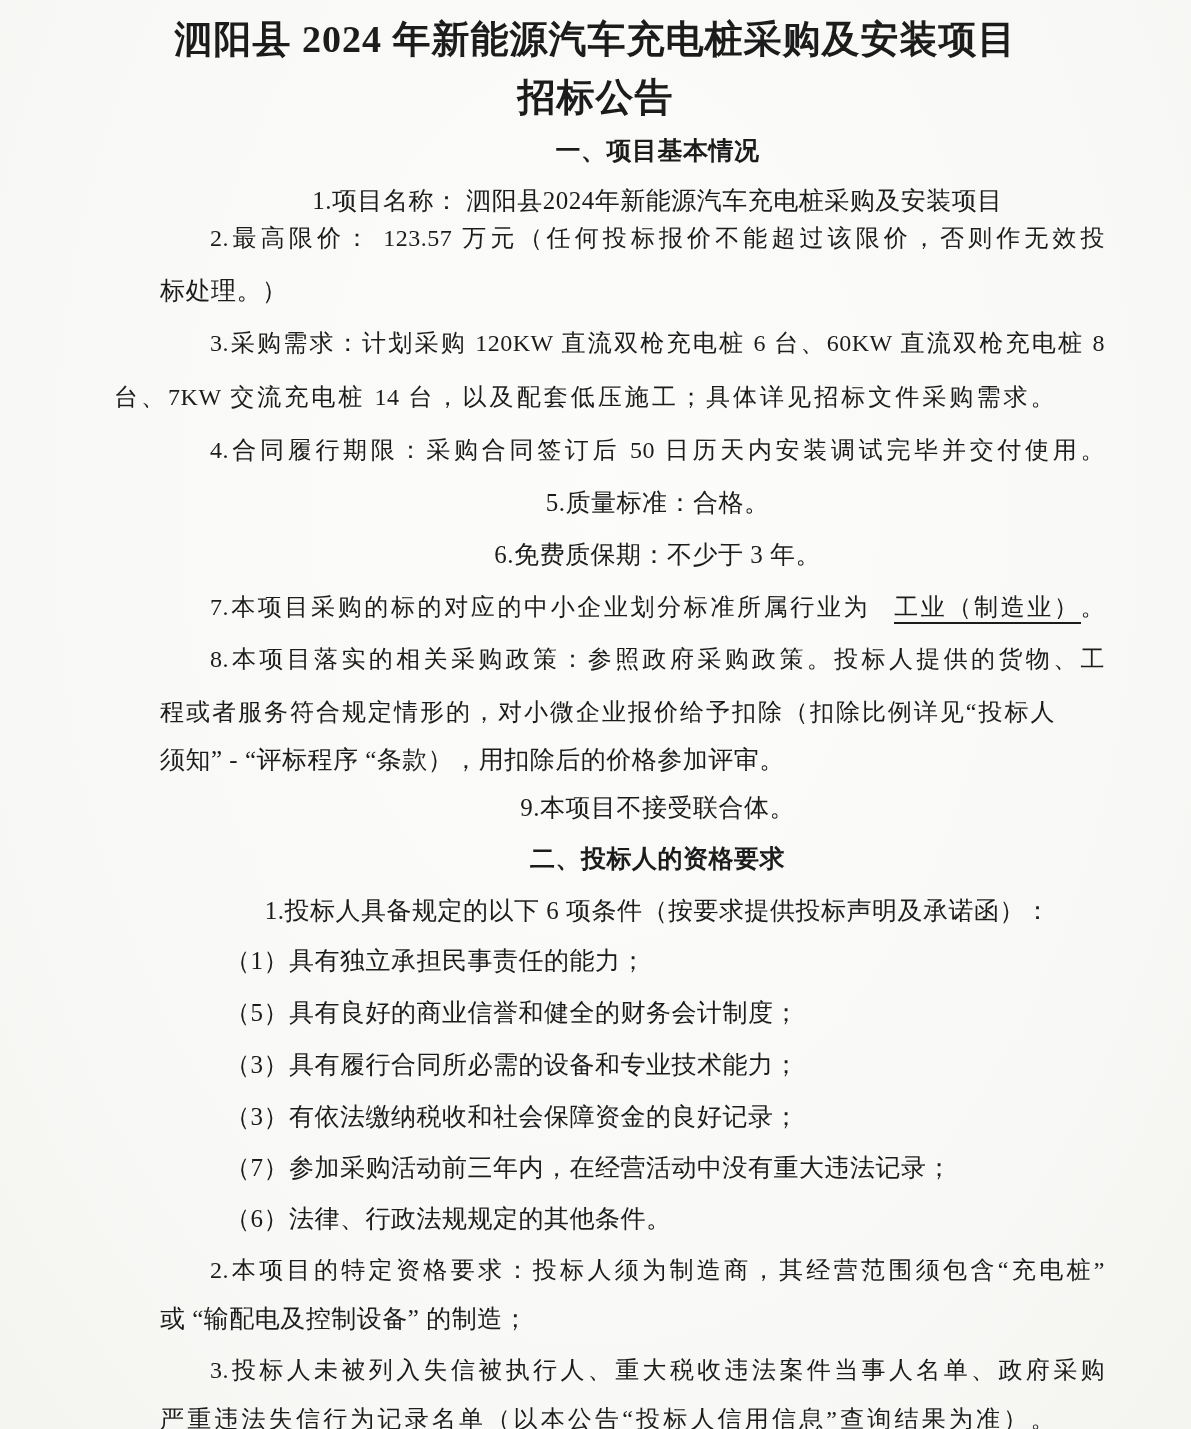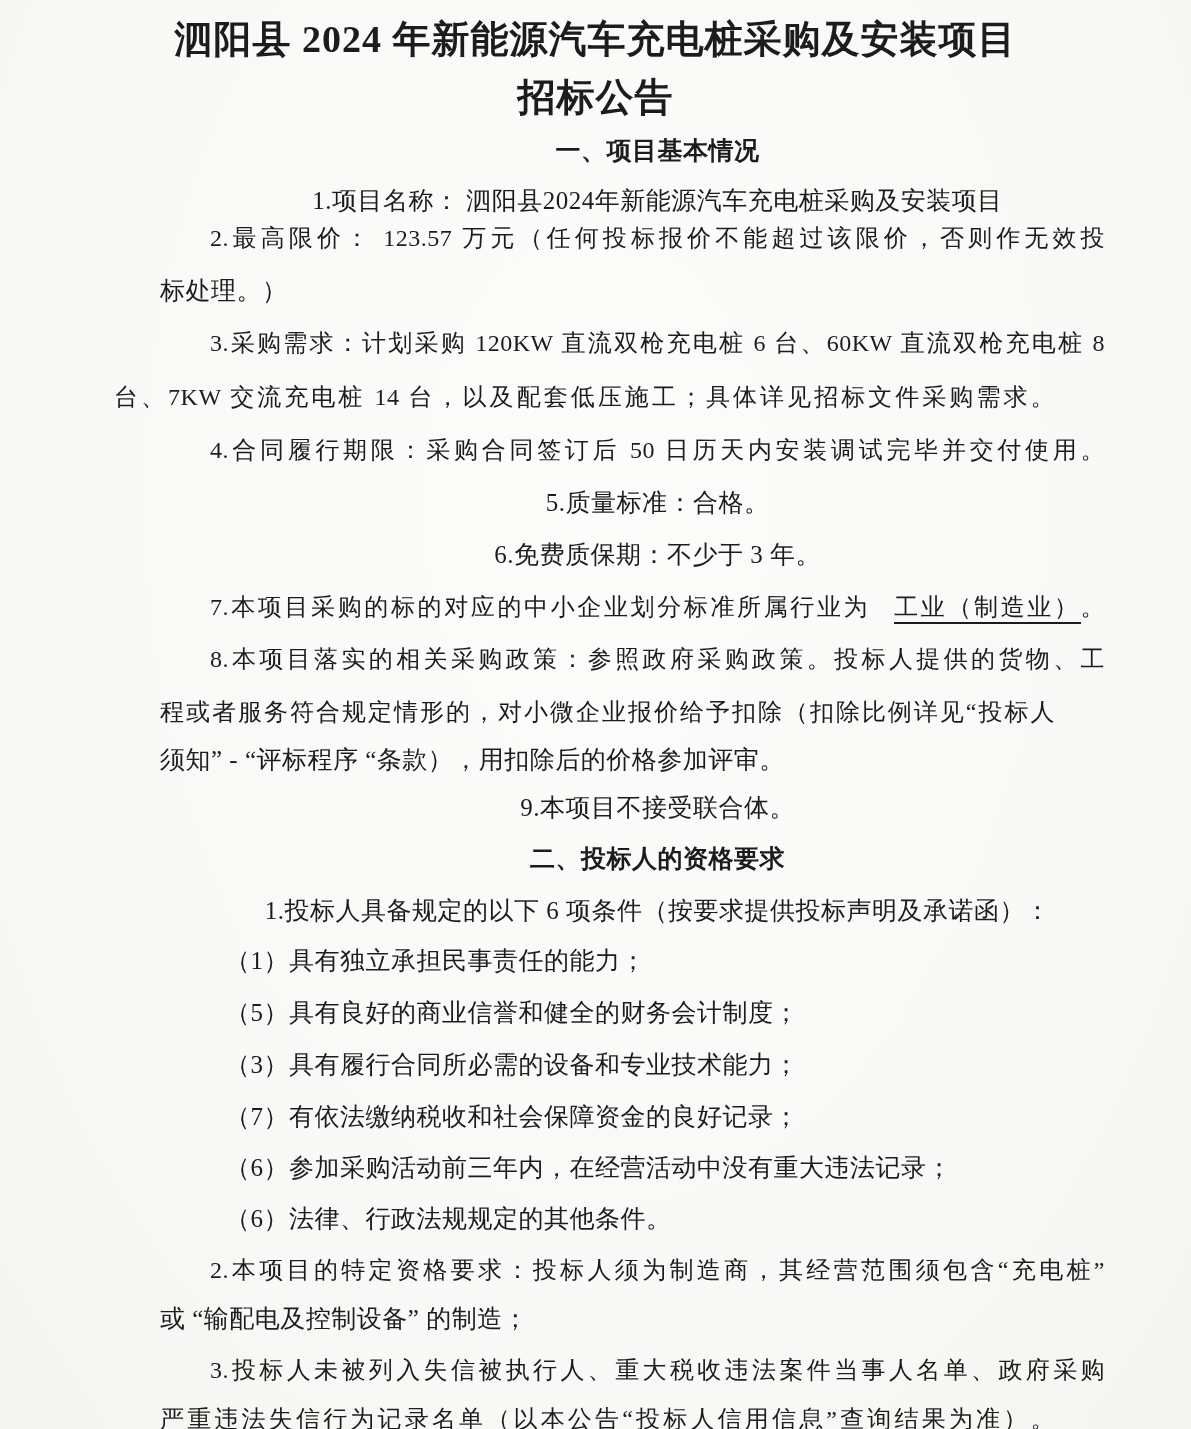--- a/index.html
+++ b/index.html
@@ -73,22 +73,22 @@
 
   <div class="ln ind" style="top:791px">9.本项目不接受联合体。</div>
 
   <div class="ln b ind" style="top:842px">二、投标人的资格要求</div>
 
   <div class="ln ind" style="top:894px">1.投标人具备规定的以下 6 项条件（按要求提供投标声明及承诺函）：</div>
 
   <div class="ln ind2" style="top:944px">（1）具有独立承担民事责任的能力；</div>
   <div class="ln ind2" style="top:996px">（5）具有良好的商业信誉和健全的财务会计制度；</div>
   <div class="ln ind2" style="top:1048px">（3）具有履行合同所必需的设备和专业技术能力；</div>
-  <div class="ln ind2" style="top:1100px">（7）有依法缴纳税收和社会保障资金的良好记录；</div>
-  <div class="ln ind2" style="top:1151px">（6）参加采购活动前三年内，在经营活动中没有重大违法记录；</div>
+  <div class="ln ind2" style="top:1100px">（3）有依法缴纳税收和社会保障资金的良好记录；</div>
+  <div class="ln ind2" style="top:1151px">（7）参加采购活动前三年内，在经营活动中没有重大违法记录；</div>
   <div class="ln ind2" style="top:1202px">（6）法律、行政法规规定的其他条件。</div>
 
   <div class="ln ind j" style="top:1253px">2.本项目的特定资格要求：投标人须为制造商，其经营范围须包含“充电桩”</div>
   <div class="ln" style="top:1302px">或 “输配电及控制设备” 的制造；</div>
 
   <div class="ln ind j" style="top:1353px">3.投标人未被列入失信被执行人、重大税收违法案件当事人名单、政府采购</div>
   <div class="ln j" style="top:1402px">严重违法失信行为记录名单（以本公告“投标人信用信息”查询结果为准）。</div>
 
 </div>
 

